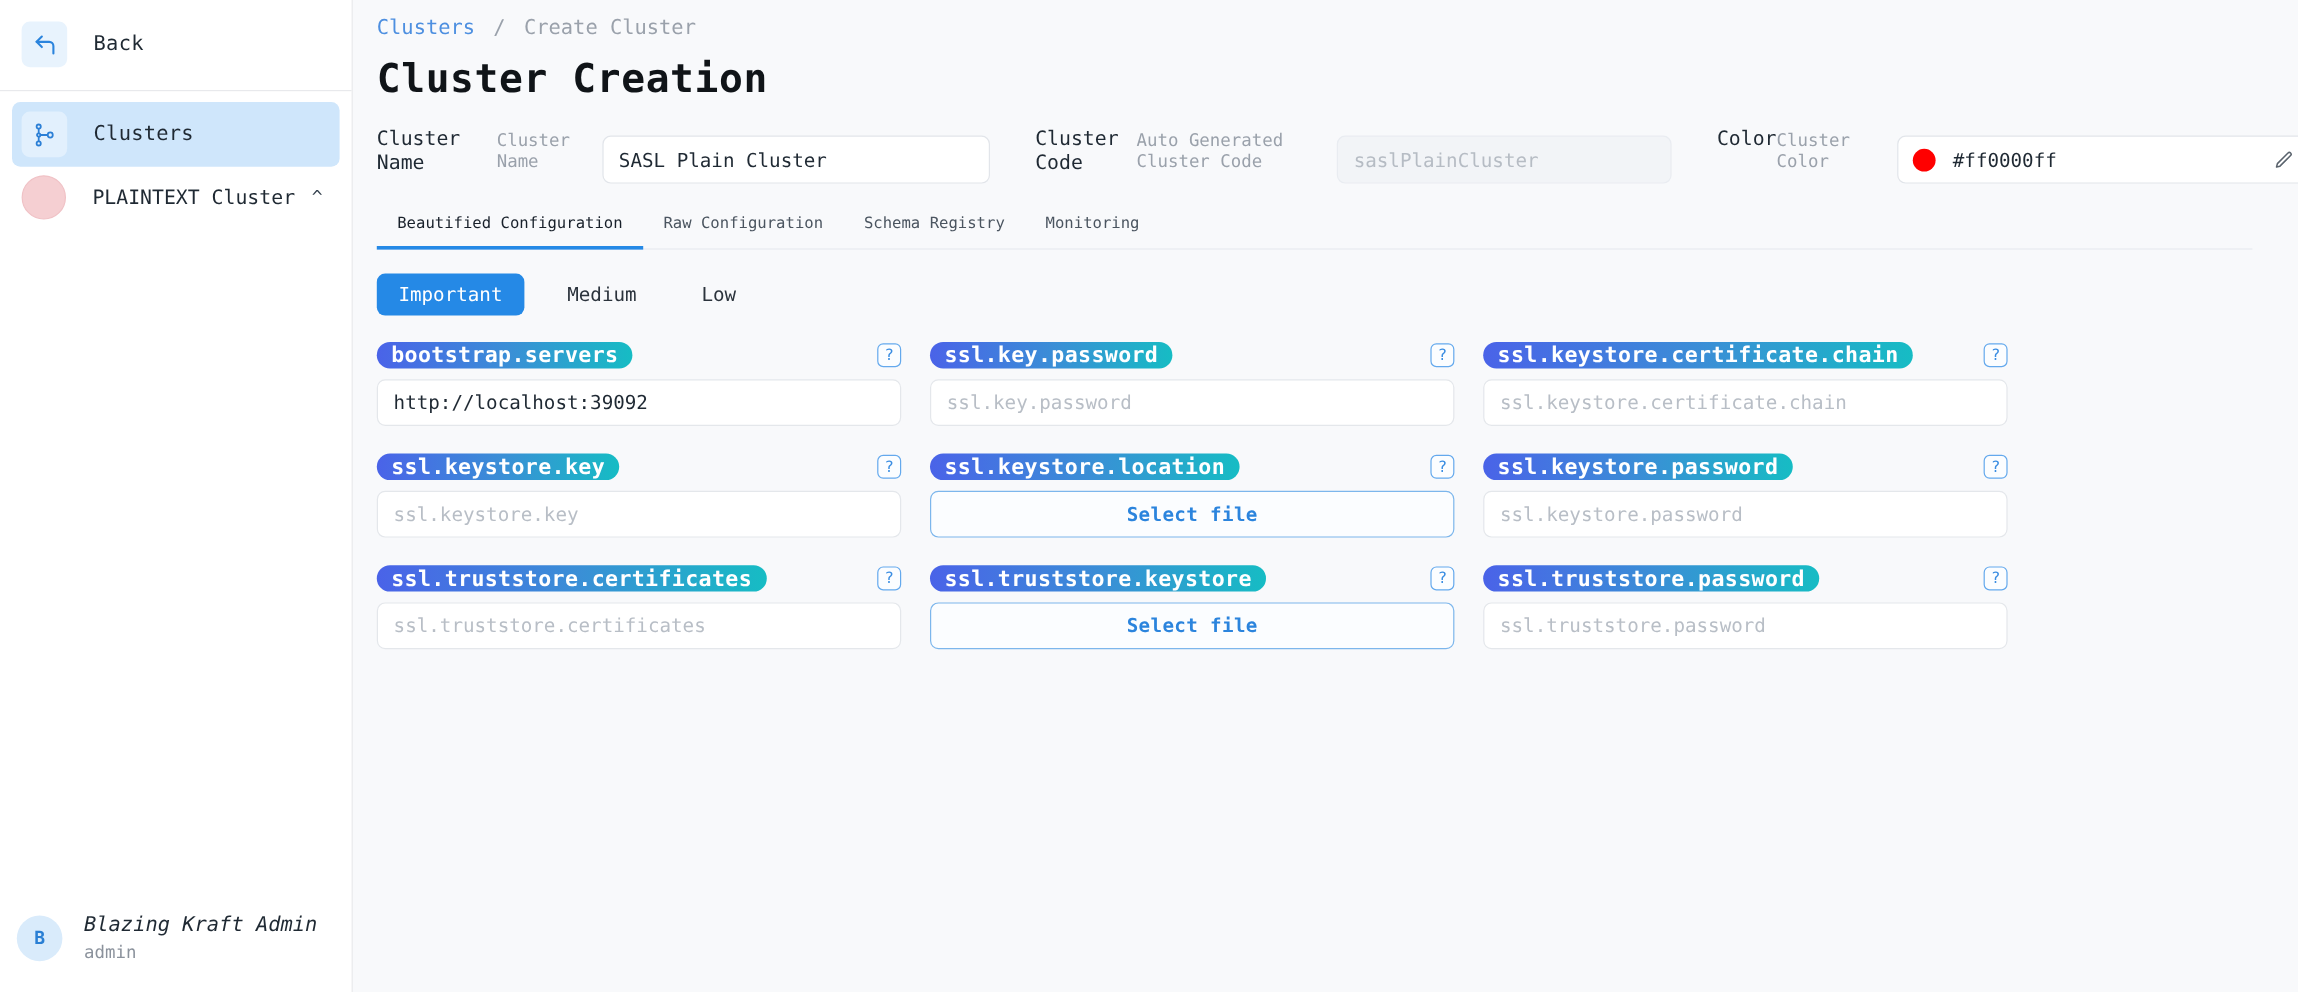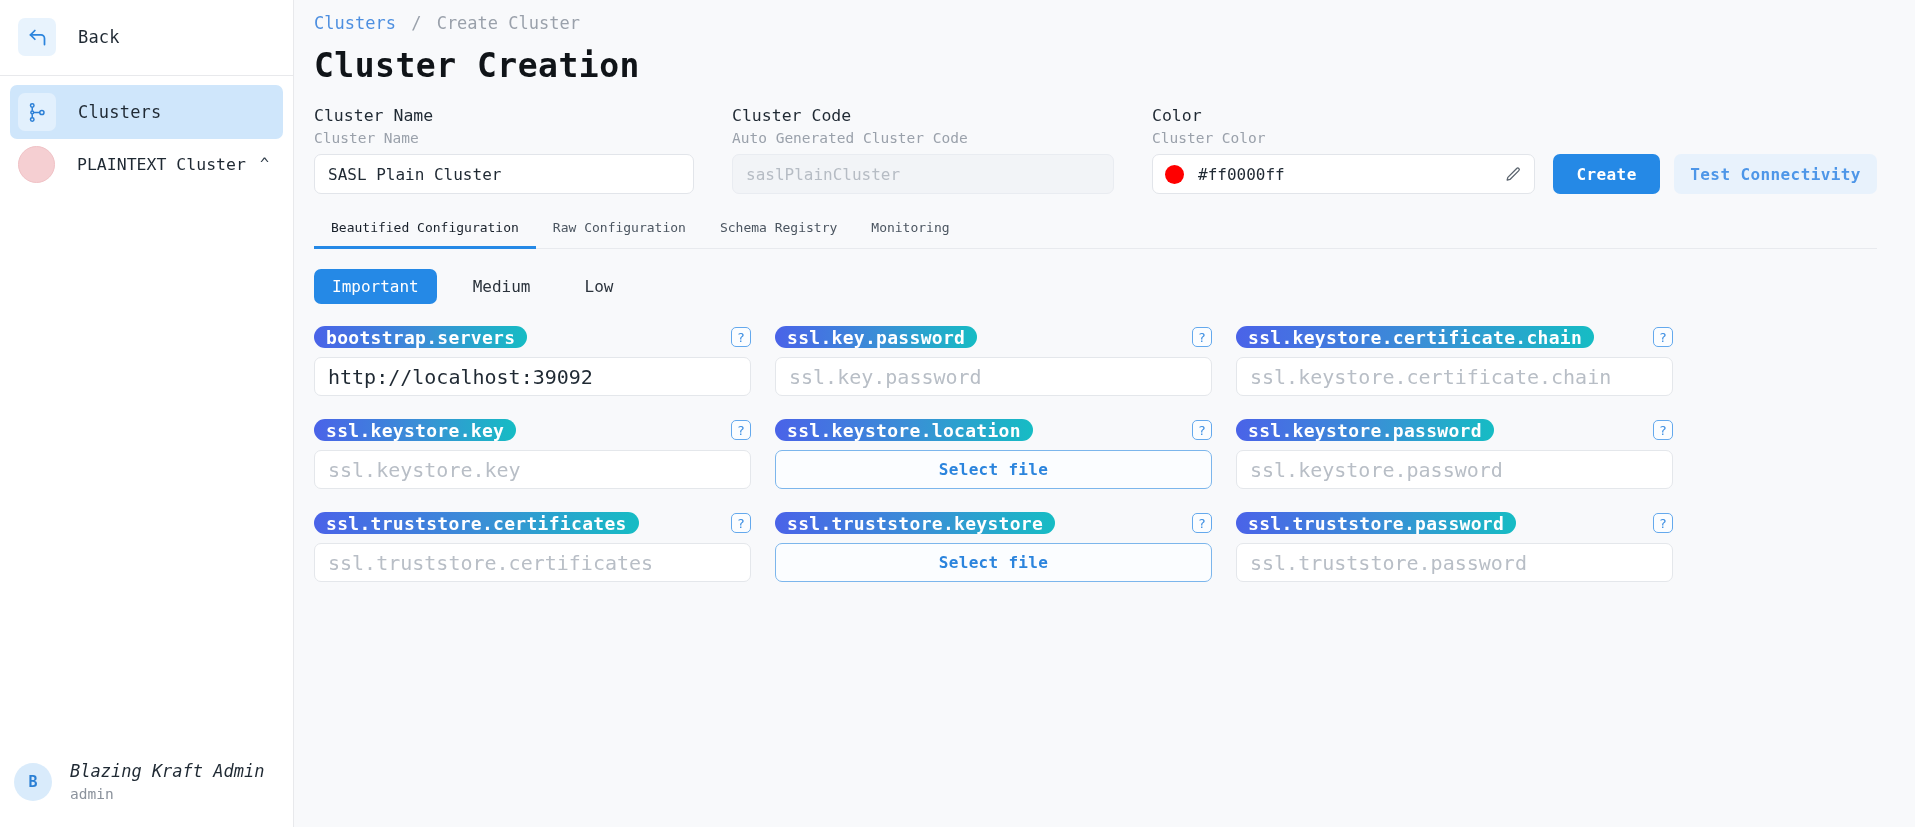--- a/index.html
+++ b/index.html
@@ -86,21 +86,21 @@
   .page-title {
     font-size: 33px; font-weight: bold; color: #101418;
     letter-spacing: 0.5px; margin-top: 12px;
   }
 
   
   .form-row {
     display: flex; align-items: flex-end;
     margin-top: 21px;
   }
-  .field { display: flex; flex-direction: column; }
+  .field { display: flex; }
   .field-title {
     font-size: 16.5px; color: #1f2933; line-height: 1.2;
   }
   .field-sub {
     font-size: 14.5px; color: #9aa1ab; margin-top: 4px; line-height: 1.2;
   }
   .txtinput {
     margin-top: 7px;
     height: 40px; border-radius: 7px;
     border: 1px solid #e2e5ea; background: #ffffff;
@@ -180,21 +180,21 @@
   .help-icon {
     width: 20px; height: 20px; min-width: 20px;
     border: 1.5px solid #64a9ed; border-radius: 5px;
     color: #3a8de2; font-size: 13px;
     display: flex; align-items: center; justify-content: center;
     cursor: pointer; background: #fbfdff;
   }
   .cfg-input {
     margin-top: 9px; height: 39px; width: 100%;
     border: 1px solid #e4e7eb; border-radius: 7px; background: #ffffff;
-    font-family: inherit; font-size: 20px; color: #1f2933;
+    font-family: inherit; font-size: 16px; color: #1f2933;
     padding: 0 13px; outline: none;
   }
   .cfg-input::placeholder { color: #b8bec6; }
   .cfg-input.filled { color: #1f2933; }
   .file-btn {
     margin-top: 9px; height: 39px; width: 100%;
     border: 1px solid #7cb6ec; border-radius: 7px; background: #fbfdff;
     font-family: inherit; font-size: 16px; font-weight: bold;
     color: #2b84dd; cursor: pointer; letter-spacing: 0.3px;
   }

